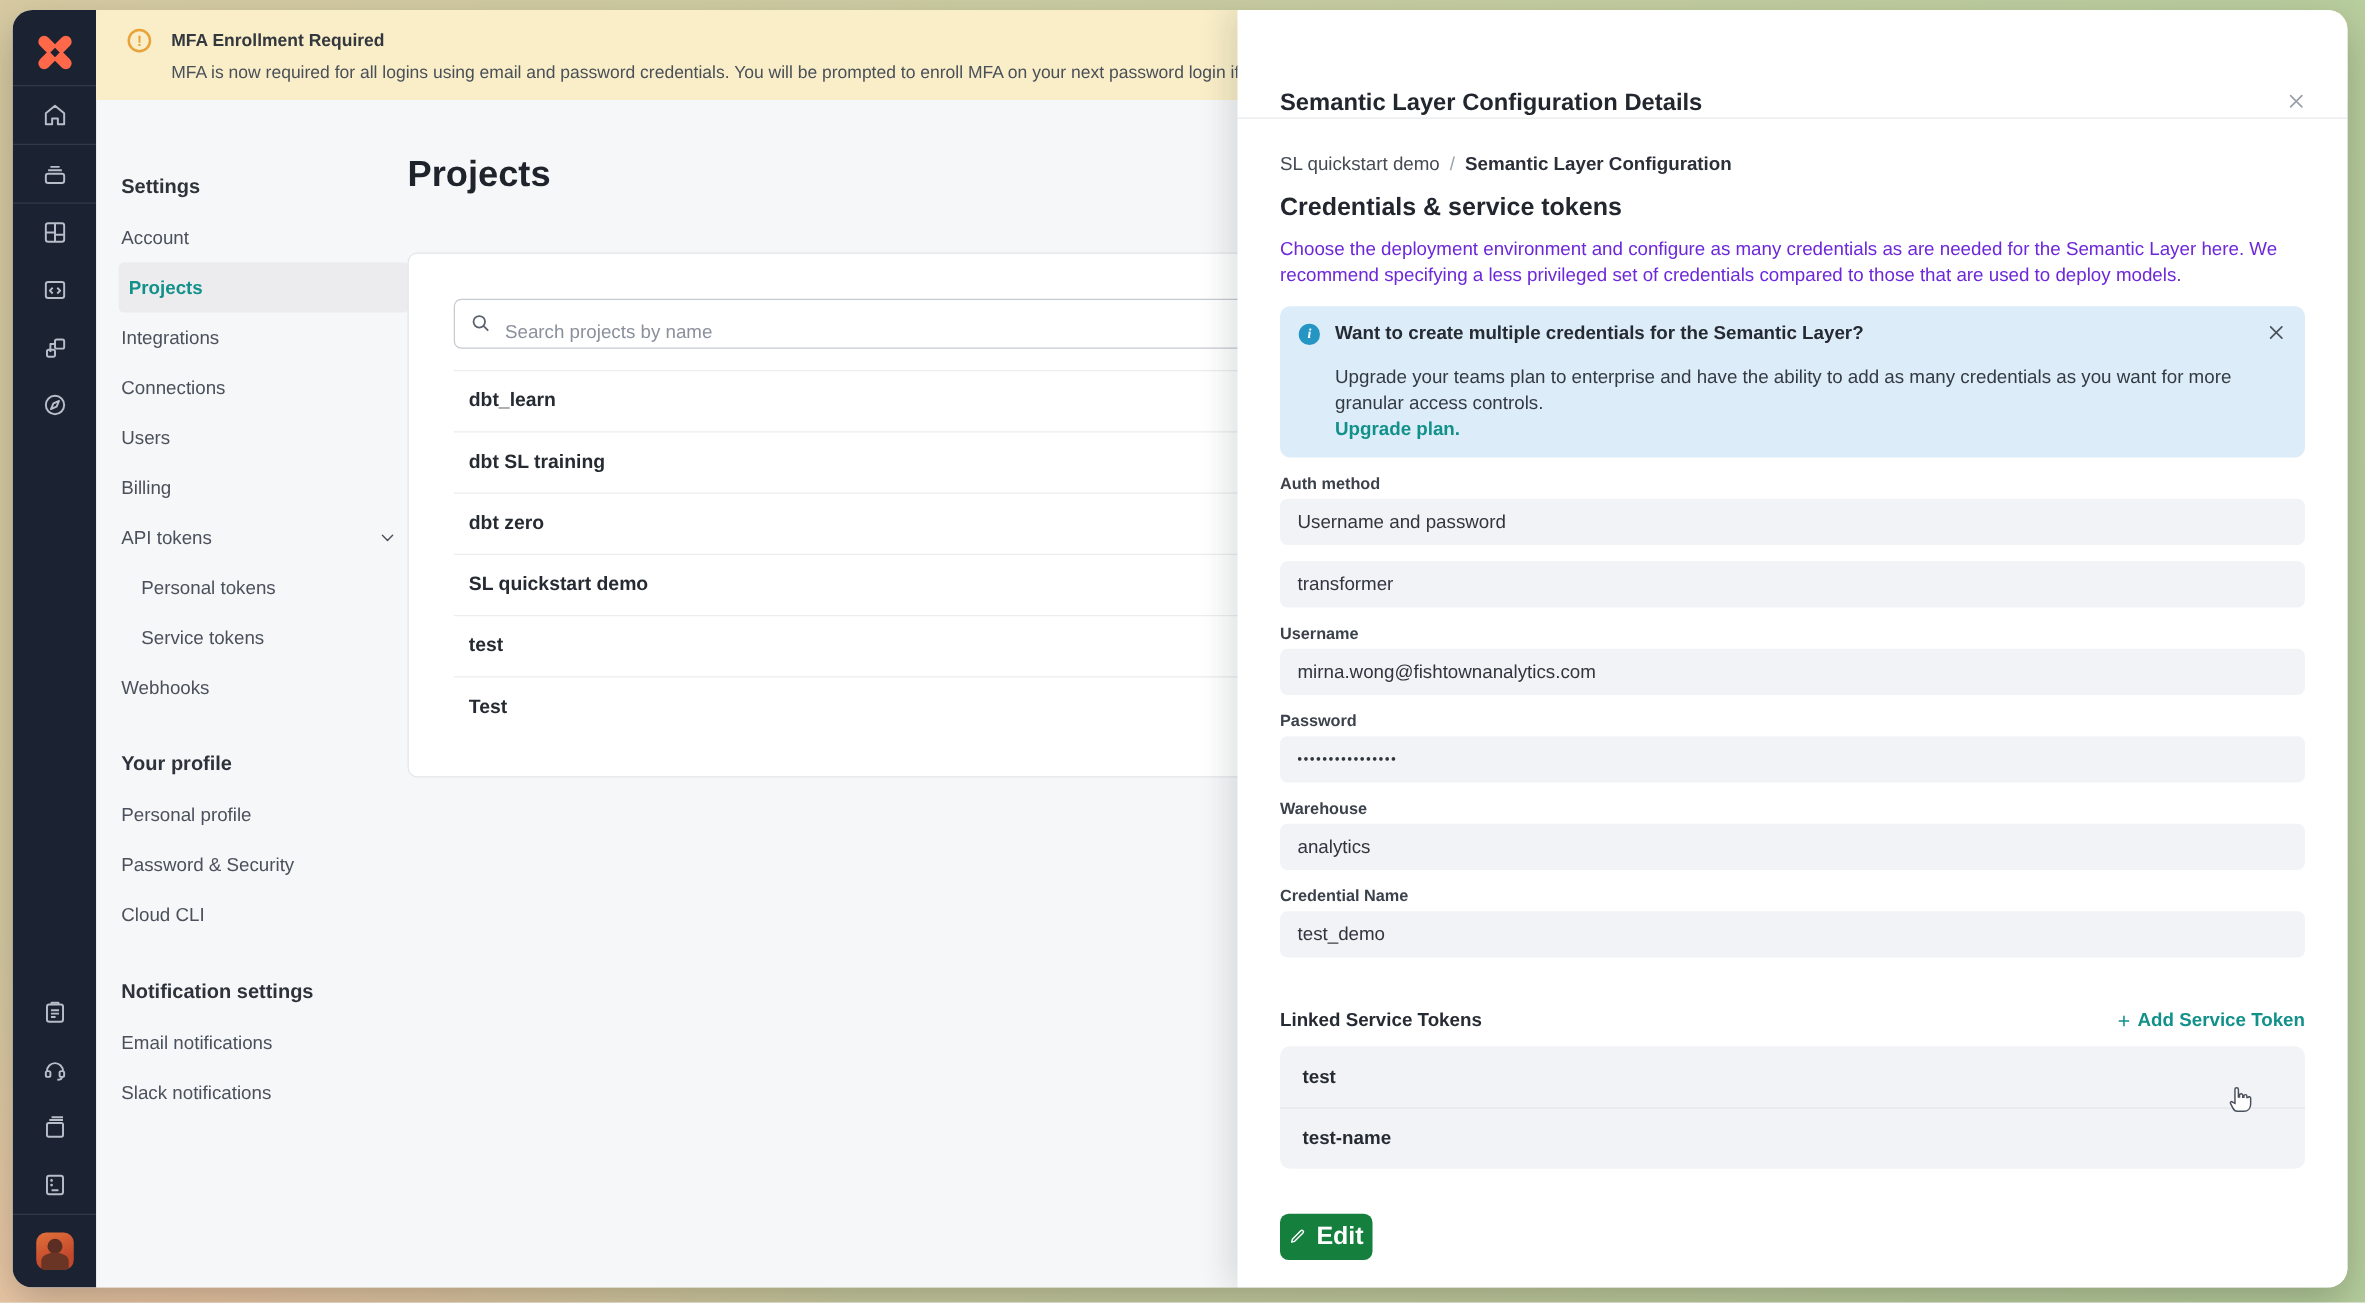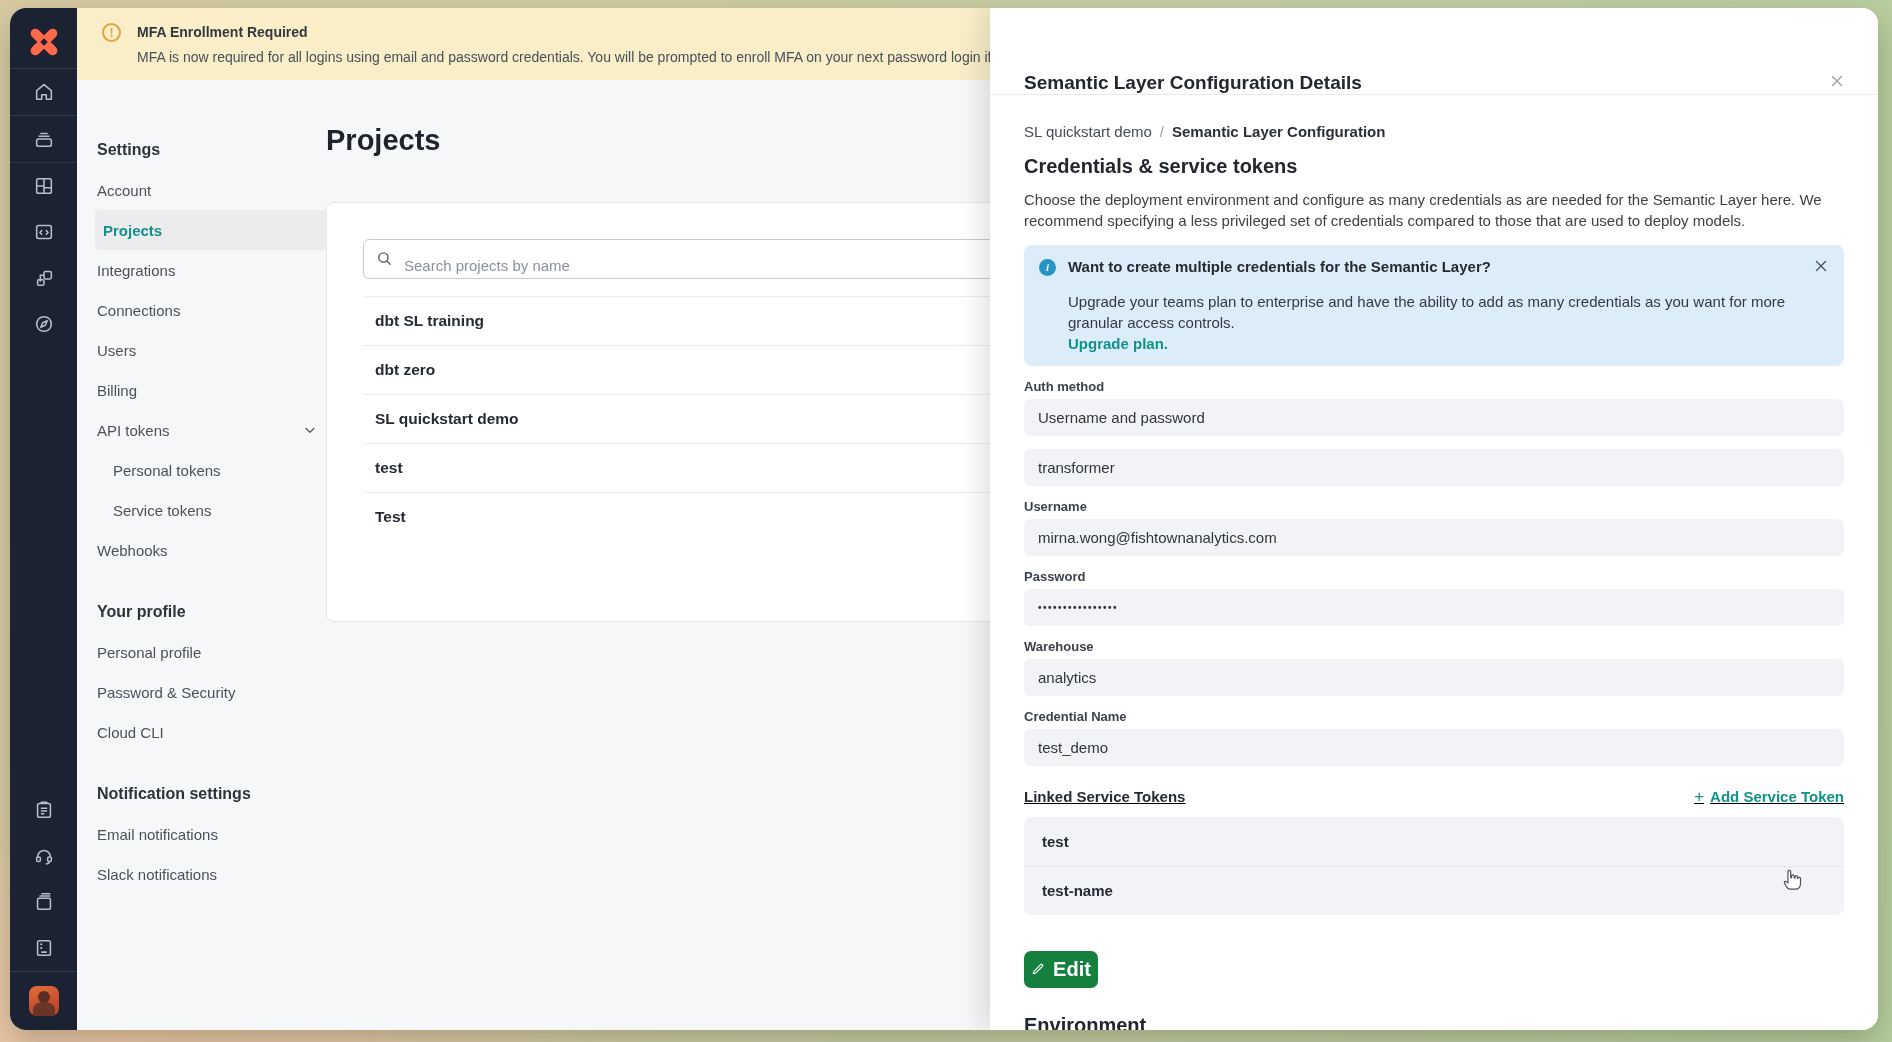--- a/index.html
+++ b/index.html
@@ -95,42 +95,42 @@
     padding:0 28px 0 34px; border-bottom:1px solid #e7e9ec;
   }
   .panel-title { flex:1; font-size:19px; font-weight:700; color:#22262e; }
   .panel-close { color:#9aa0a8; cursor:pointer; display:flex; padding:4px; }
   .panel-close svg, .info-close svg { width:18px; height:18px; }
   .panel-body { flex:1; overflow:hidden; padding:0 34px; position:relative; }
   .breadcrumb { margin-top:28px; font-size:15px; color:#454b55; }
   .crumb-sep { color:#9aa0a8; margin:0 8px; }
   .crumb-current { font-weight:700; color:#2a2f38; }
   .section-title { margin-top:15px; font-size:20px; font-weight:700; color:#22262e; }
-  .section-desc { margin-top:11px; font-size:15px; line-height:1.42; color:#404040; }
+  .section-desc { margin-top:11px; font-size:15px; line-height:1.42; color:#6d28d9; }
   .info-banner {
     margin-top:13px; background:#dcecf8; border-radius:8px; position:relative;
     padding:13px 48px 13px 44px;
   }
   .info-icon {
     position:absolute; left:15px; top:14px; width:17px; height:17px; border-radius:50%;
     background:#2596c4; color:#fff; font-size:11px; font-weight:700; font-style:italic;
     display:flex; align-items:center; justify-content:center; font-family:"Liberation Serif", serif;
   }
   .info-title { font-size:15px; font-weight:700; color:#262b33; }
   .info-body { margin-top:16px; font-size:15px; line-height:1.4; color:#333a44; }
   .info-link { display:inline-block; margin-top:2px; font-size:15px; font-weight:700; color:#12918a; cursor:pointer; }
   .info-close { position:absolute; right:14px; top:12px; color:#4b515c; cursor:pointer; }
   .field-group { margin-top:13px; }
   .field-label { font-size:13px; font-weight:700; color:#3c424c; }
   .field-box {
     margin-top:5px; height:37px; background:#f2f3f6; border-radius:6px;
     display:flex; align-items:center; padding:0 14px; font-size:15px; color:#30353e;
   }
   .field-box.masked { font-size:10px; letter-spacing:1.5px; font-weight:700; }
-  .tokens-head { margin-top:22px; display:flex; align-items:center;text-decoration:underline; }
+  .tokens-head { margin-top:42px; display:flex; align-items:center; }
   .tokens-title { flex:1; font-size:15px; font-weight:700; color:#262b33; }
   .add-token { display:flex; align-items:center; gap:6px; color:#12918a; font-size:15px; font-weight:700; cursor:pointer; }
   .add-plus { font-size:17px; font-weight:400; line-height:1; }
   .tokens-box { margin-top:12px; background:#f2f3f6; border-radius:8px; }
   .token-row { height:49px; display:flex; align-items:center; padding:0 18px; font-size:15px; font-weight:700; color:#262b33; }
   .token-row + .token-row { border-top:1px solid #e3e6ea; }
   .edit-btn {
     margin-top:36px; width:74px; height:37px; background:#15803d; border:none; border-radius:7px;
     color:#fff; font-size:20px; font-weight:700; display:flex; align-items:center; justify-content:center;
     gap:8px; cursor:pointer; font-family:"Liberation Sans", sans-serif;
@@ -296,20 +296,21 @@
       <div class="search-wrap">
         <span class="search-icon">
           <svg viewBox="0 0 24 24" fill="none" stroke="currentColor" stroke-width="2">
               <circle cx="10.5" cy="10.5" r="6.5"></circle>
               <path d="M15.5 15.5 20 20" stroke-linecap="round"></path>
             </svg>
         </span>
         <input class="search-input" placeholder="Search projects by name" style="">
       </div>
       <div class="project-rows" id="project-rows">
+          <div class="project-row">dbt_learn</div>
           <div class="project-row">dbt SL training</div>
           <div class="project-row">dbt zero</div>
           <div class="project-row">SL quickstart demo</div>
           <div class="project-row">test</div>
           <div class="project-row">Test</div>
         </div>
     </div>
 
     <aside class="panel">
       <div class="panel-header">

